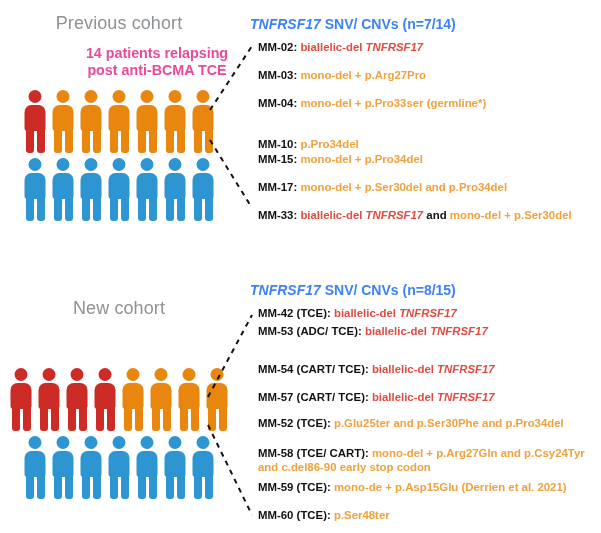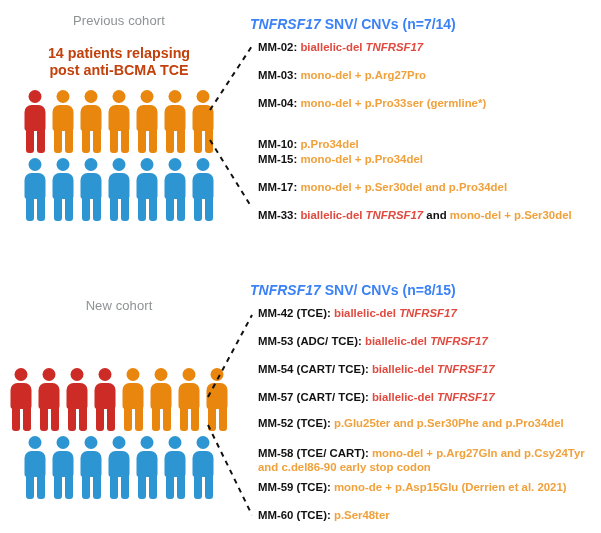--- a/index.html
+++ b/index.html
@@ -30,32 +30,33 @@
     left: 0;
     top: 0;
     width: 238px;
     height: 100%;
   }
   .cohort-tag {
     position: absolute;
     width: 238px;
     text-align: center;
     color: #8e9294;
-    font-size: 13px;
+    font-size: 18px;
     font-weight: 400;
     letter-spacing: .1px;
   }
   .cohort-desc {
     position: absolute;
     width: 238px;
     text-align: center;
-    color: #c2410c;
+    color: #ec4899;
     font-size: 14.3px;
     font-weight: bold;
     line-height: 17px;
+    margin-left: 38px;
   }
 
   .people-rows {
     position: absolute;
     width: 238px;
   }
   .people-row {
     display: flex;
     justify-content: center;
     align-items: flex-end;
@@ -374,21 +375,21 @@
         </div>
     </div>
   </div>
 
   <div class="list-col">
     <div class="list-title" style="top:17px;">
       <span class="gene">TNFRSF17</span><span> SNV/ CNVs (n=8/15)</span>
     </div>
     <div id="entries-new">
         <div class="entry" style="top: 42px;"><span class="lbl">MM-42 (TCE): </span><span class="v-red">biallelic-del </span><span class="v-red gene-i">TNFRSF17</span></div>
-        <div class="entry" style="top: 70px;"><span class="lbl">MM-53 (ADC/ TCE): </span><span class="v-red">biallelic-del </span><span class="v-red gene-i">TNFRSF17</span></div>
+        <div class="entry" style="top: 60px;"><span class="lbl">MM-53 (ADC/ TCE): </span><span class="v-red">biallelic-del </span><span class="v-red gene-i">TNFRSF17</span></div>
         <div class="entry" style="top: 98px;"><span class="lbl">MM-54 (CART/ TCE): </span><span class="v-red">biallelic-del </span><span class="v-red gene-i">TNFRSF17</span></div>
         <div class="entry" style="top: 126px;"><span class="lbl">MM-57 (CART/ TCE): </span><span class="v-red">biallelic-del </span><span class="v-red gene-i">TNFRSF17</span></div>
         <div class="entry" style="top: 152px;"><span class="lbl">MM-52 (TCE): </span><span class="v-orange">p.Glu25ter and p.Ser30Phe and p.Pro34del</span></div>
         <div class="entry wrap" style="top: 182px;"><span class="lbl">MM-58 (TCE/ CART): </span><span class="v-orange">mono-del + p.Arg27Gln and p.Csy24Tyr and c.del86-90 early stop codon</span></div>
         <div class="entry" style="top: 216px;"><span class="lbl">MM-59 (TCE): </span><span class="v-orange">mono-de + p.Asp15Glu (Derrien et al. 2021)</span></div>
         <div class="entry" style="top: 244px;"><span class="lbl">MM-60 (TCE): </span><span class="v-orange">p.Ser48ter</span></div>
       </div>
   </div>
 
   <svg class="connector" style="left:200px; top:50px; width:60px; height:210px;">

